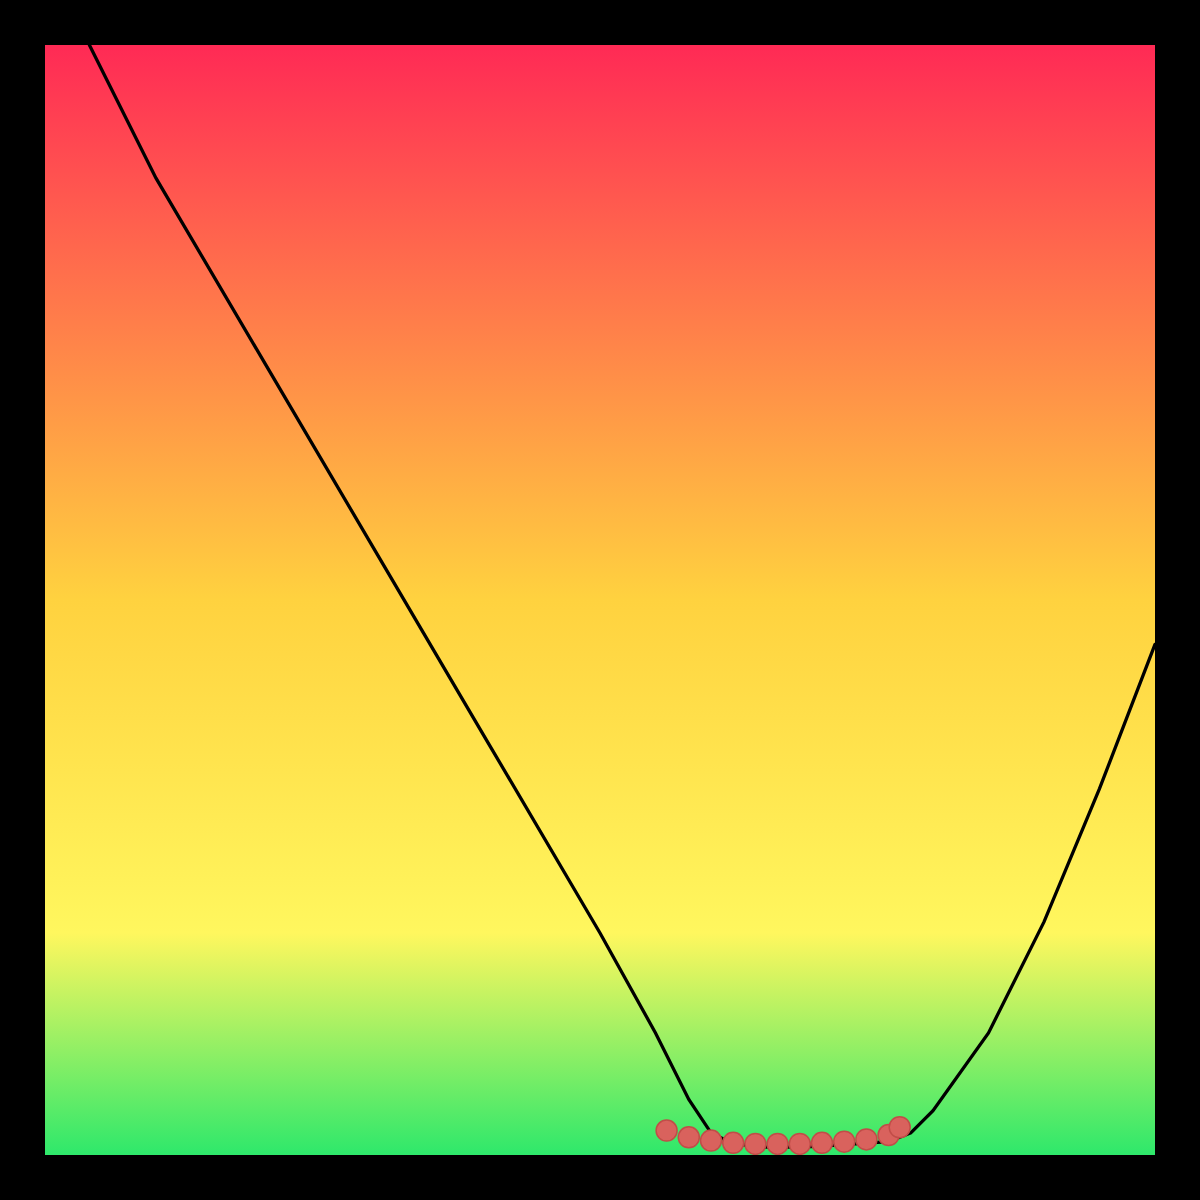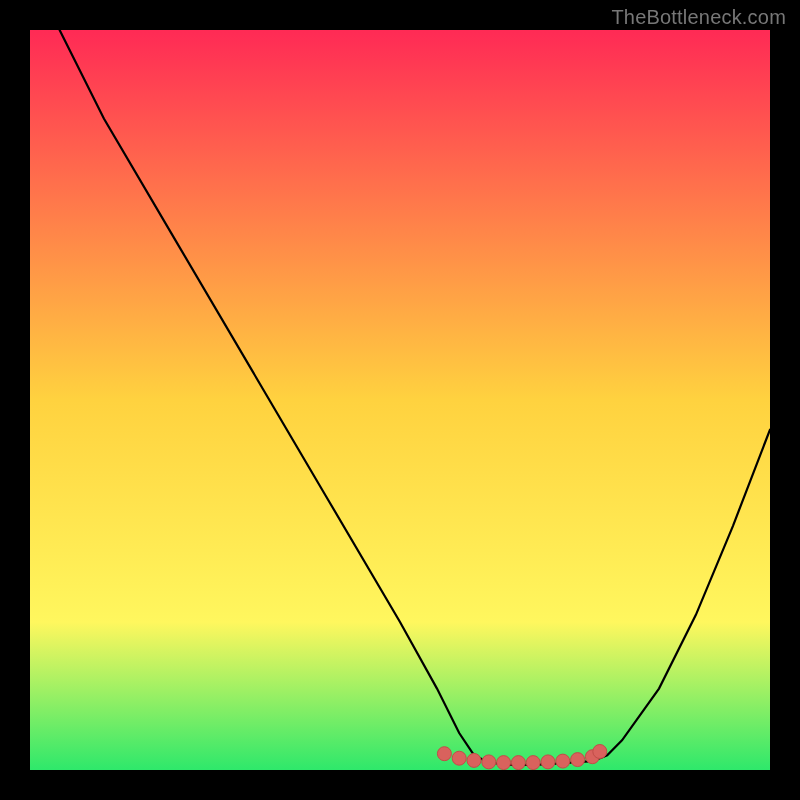--- a/index.html
+++ b/index.html
@@ -66,14 +66,13 @@
         </g>
     </g>
 
     <rect x="0" y="0" width="800" height="800" fill="none"></rect>
     <rect x="0" y="0" width="30" height="800" fill="#000"></rect>
     <rect x="770" y="0" width="30" height="800" fill="#000"></rect>
     <rect x="0" y="0" width="800" height="30" fill="#000"></rect>
     <rect x="0" y="770" width="800" height="30" fill="#000"></rect>
   </svg>
 
-  <div class="watermark">TheBottleneck.com</div>
 </div>
 
 </body></html>

